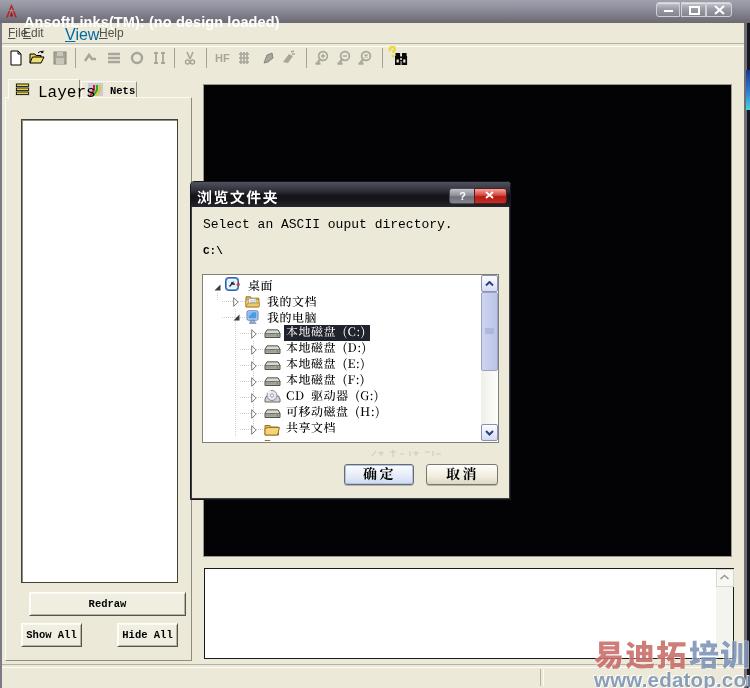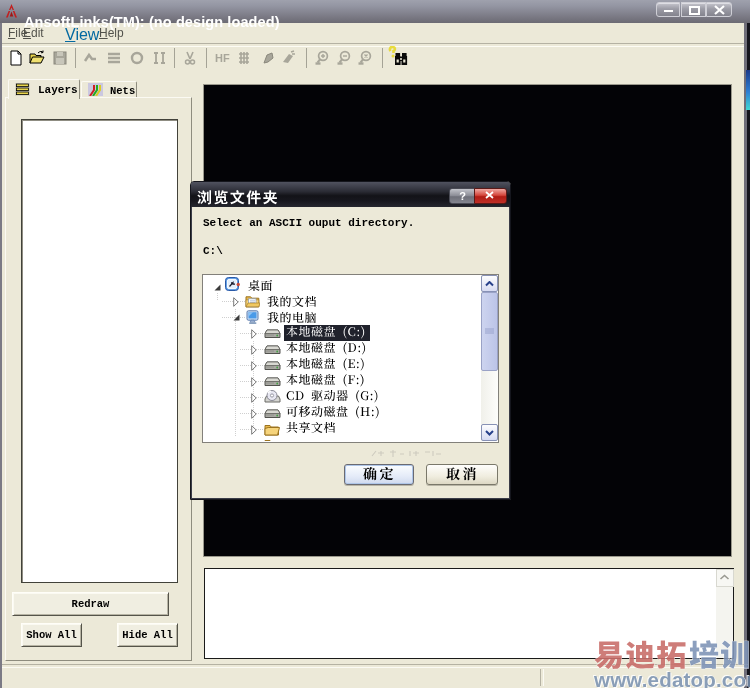--- a/index.html
+++ b/index.html
@@ -122,30 +122,30 @@
   </svg>
 <div class="abs" style="left:5px;top:97px;width:185px;height:562px;border-top:1px solid #fbfaf3;border-left:1px solid #fbfaf3;border-right:1px solid #8e8c7e;border-bottom:1px solid #8e8c7e"></div>
 <div class="abs" style="left:8px;top:79px;width:70px;height:19px;background:#ece9d8;border-top:1px solid #fbfaf3;border-left:1px solid #fbfaf3;border-right:1px solid #8e8c7e;border-radius:2px 2px 0 0;z-index:3"></div>
 <div class="abs" style="left:81px;top:81px;width:54px;height:15px;background:#ece9d8;border-top:1px solid #fbfaf3;border-left:1px solid #fbfaf3;border-right:1px solid #8e8c7e;border-radius:2px 2px 0 0"></div>
 <svg class="abs" style="left:15px;top:83px;z-index:4" width="15" height="13" viewBox="0 0 15 13">
 <rect x="0" y="0" width="15" height="13" fill="#d8d5c4"></rect>
 <rect x="1.5" y="1" width="12" height="2.6" fill="#e8d44c" stroke="#000" stroke-width="0.8"></rect>
 <rect x="1.5" y="5" width="12" height="2.6" fill="#e8d44c" stroke="#000" stroke-width="0.8"></rect>
 <rect x="1.5" y="9" width="12" height="2.6" fill="#e8d44c" stroke="#000" stroke-width="0.8"></rect>
   </svg>
-<div class="abs mono" style="left:38px;top:84px;font-size:11px;font-weight:700;z-index:4">Layers</div>
+<div class="abs mono" style="left:38px;top:84px;font-size:16px;font-weight:400;z-index:4">Layers</div>
 <svg class="abs" style="left:88px;top:83px" width="15" height="13" viewBox="0 0 15 13">
 <rect x="0" y="0" width="15" height="13" fill="#cbc8e0"></rect>
 <path d="M2 13 L6 7 L6 2" stroke="#cc2222" stroke-width="2" fill="none"></path>
 <path d="M5 13 L9 7 L9 2" stroke="#22aa22" stroke-width="2" fill="none"></path>
 <path d="M8 13 L12 7 L12 2" stroke="#ddcc22" stroke-width="2" fill="none"></path>
   </svg>
 <div class="abs mono" style="left:110px;top:85px;font-size:10.5px;font-weight:700">Nets</div>
 <div class="abs" style="left:21px;top:119px;width:155px;height:462px;background:#fff;border:1px solid #42423a;box-shadow:inset 1px 1px 0 #8f8d82"></div>
-<div class="btn3d" style="left:12px;top:592px;width:155px;height:22px">
+<div class="btn3d" style="left:29px;top:592px;width:155px;height:22px">
     <span style="top:5px">Redraw</span>
   </div>
 <div class="btn3d" style="left:21px;top:623px;width:59px;height:22px">
     <span style="top:5px">Show All</span>
   </div>
 <div class="btn3d" style="left:117px;top:623px;width:59px;height:22px">
     <span style="top:5px">Hide All</span>
   </div>
 <div class="abs" style="left:203px;top:84px;width:527px;height:471px;background:#030306;border:1px solid #9a988c"></div>
 <div class="abs" style="left:204px;top:568px;width:530px;height:91px;box-sizing:border-box;background:#fff;border:1px solid #1a1a1a"></div>
@@ -159,21 +159,21 @@
 <div class="abs" style="left:190px;top:181px;width:319px;height:317px;background:#ece9d8;border:1px solid #15161d;border-radius:4px 4px 0 0;box-shadow:inset 0 0 0 1px #3a3c48"></div>
 <div class="abs" style="left:191px;top:182px;width:319px;height:25px;border-radius:3px 3px 0 0;background:linear-gradient(#50525f,#2b2c35 38%,#131318 55%,#17171e 75%,#26272f)"></div>
 <svg class="t" style="left:197px;top:203px">
     <path d="M10.0 -11.3V-1.9H11.6V-11.3ZM12.4 -12.8V-0.5C12.4 -0.2 12.4 -0.2 12.2 -0.2C12.0 -0.2 11.3 -0.2 10.7 -0.2C10.9 0.3 11.1 1.0 11.2 1.4C12.2 1.4 12.9 1.3 13.4 1.1C13.9 0.8 14.0 0.4 14.0 -0.4V-12.8ZM0.4 -7.4C1.1 -6.9 2.1 -6.0 2.5 -5.5L3.6 -6.6C3.2 -7.2 2.2 -7.9 1.5 -8.5ZM0.7 -0.1 2.2 0.8C2.8 -0.5 3.5 -2.2 4.0 -3.6L2.6 -4.5C2.0 -2.9 1.3 -1.2 0.7 -0.1ZM0.9 -11.4C1.6 -10.8 2.4 -9.9 2.7 -9.3L3.9 -10.3V-8.8H7.1C7.0 -7.9 6.8 -7.0 6.6 -6.1C6.2 -6.8 5.7 -7.4 5.3 -8.0L4.0 -7.2C4.7 -6.3 5.4 -5.2 6.0 -4.1C5.4 -2.5 4.5 -1.1 3.3 -0.2C3.6 0.1 4.2 0.8 4.4 1.1C5.5 0.2 6.3 -1.0 7.0 -2.3C7.4 -1.5 7.8 -0.7 8.0 0.0L9.4 -1.0C9.1 -1.9 8.5 -3.1 7.8 -4.3C8.2 -5.7 8.5 -7.2 8.8 -8.8H9.5V-10.4H6.8L7.8 -10.8C7.6 -11.4 7.1 -12.1 6.7 -12.7L5.2 -12.1C5.5 -11.6 5.9 -10.9 6.1 -10.4H3.9V-10.3C3.6 -10.9 2.7 -11.7 2.1 -12.3Z M26.3 -9.1C26.8 -8.5 27.4 -7.5 27.7 -6.9L29.3 -7.6C29.0 -8.2 28.4 -9.1 27.9 -9.7ZM17.9 -11.9V-7.5H19.6V-11.9ZM21.1 -12.6V-7.0H22.8V-12.6ZM19.0 -6.7V-1.8H20.8V-5.1H27.1V-2.0H29.0V-6.7ZM24.9 -12.8C24.6 -11.1 23.9 -9.3 23.0 -8.2C23.4 -8.0 24.2 -7.6 24.5 -7.3C25.0 -8.0 25.5 -8.9 25.8 -9.9H30.6V-11.4H26.4L26.6 -12.4ZM22.9 -4.6V-3.4C22.9 -2.4 22.4 -1.0 17.2 -0.1C17.7 0.3 18.2 0.9 18.4 1.3C21.8 0.6 23.4 -0.4 24.2 -1.5V-0.8C24.2 0.7 24.6 1.1 26.4 1.1C26.8 1.1 28.3 1.1 28.6 1.1C30.0 1.1 30.5 0.7 30.7 -1.1C30.2 -1.2 29.5 -1.4 29.1 -1.7C29.1 -0.5 29.0 -0.3 28.5 -0.3C28.1 -0.3 27.0 -0.3 26.7 -0.3C26.1 -0.3 26.0 -0.4 26.0 -0.8V-2.7H24.7C24.7 -2.9 24.8 -3.1 24.8 -3.3V-4.6Z M39.0 -12.3C39.3 -11.7 39.7 -10.8 39.8 -10.2H33.5V-8.5H35.8C36.6 -6.3 37.7 -4.5 39.0 -3.0C37.5 -1.8 35.5 -1.0 33.2 -0.4C33.5 0.0 34.1 0.9 34.3 1.3C36.7 0.6 38.7 -0.4 40.4 -1.7C42.0 -0.4 43.9 0.6 46.3 1.2C46.5 0.7 47.1 -0.1 47.5 -0.5C45.2 -1.0 43.3 -1.9 41.8 -3.1C43.1 -4.5 44.1 -6.3 44.9 -8.5H47.2V-10.2H40.7L41.9 -10.6C41.8 -11.2 41.3 -12.2 40.9 -12.9ZM40.4 -4.3C39.2 -5.5 38.3 -6.9 37.7 -8.5H42.9C42.3 -6.8 41.5 -5.4 40.4 -4.3Z M53.9 -5.5V-3.7H58.0V1.3H59.8V-3.7H63.7V-5.5H59.8V-8.1H63.0V-9.8H59.8V-12.6H58.0V-9.8H56.8C56.9 -10.4 57.1 -11.0 57.2 -11.6L55.5 -11.9C55.1 -10.1 54.5 -8.2 53.7 -7.0C54.1 -6.8 54.9 -6.4 55.2 -6.1C55.6 -6.7 55.9 -7.3 56.2 -8.1H58.0V-5.5ZM52.8 -12.7C52.1 -10.5 50.8 -8.4 49.5 -7.0C49.8 -6.6 50.3 -5.6 50.4 -5.2C50.7 -5.5 51.0 -5.9 51.3 -6.3V1.3H53.1V-8.9C53.6 -10.0 54.1 -11.1 54.5 -12.2Z M76.3 -8.9C76.1 -8.0 75.5 -6.9 75.1 -6.1L76.2 -5.8H73.8C74.0 -6.8 74.1 -7.8 74.1 -8.9ZM72.2 -12.7V-10.6H66.9V-8.9H72.2C72.1 -7.7 72.1 -6.7 71.9 -5.8H69.2L70.7 -6.2C70.6 -6.9 70.1 -8.0 69.7 -8.8L68.1 -8.4C68.5 -7.6 68.9 -6.5 68.9 -5.8H66.3V-4.0H71.3C70.5 -2.3 69.0 -1.1 66.2 -0.3C66.6 0.1 67.1 0.8 67.3 1.3C70.6 0.4 72.3 -1.2 73.1 -3.3C74.3 -1.0 76.1 0.5 78.9 1.3C79.2 0.8 79.7 0.0 80.1 -0.4C77.5 -0.9 75.8 -2.2 74.8 -4.0H79.9V-5.8H76.7C77.1 -6.5 77.6 -7.5 78.1 -8.4L76.3 -8.9H79.2V-10.6H74.1L74.1 -12.7Z" fill="#fff"></path>
   </svg>
 <div class="abs" style="left:449px;top:188px;width:25px;height:14px;border-radius:3px 0 0 3px;background:linear-gradient(#c3c4cb,#898a94 50%,#6e6f79 55%,#84858f);border:1px solid #4a4b55;color:#fff;font-weight:700;font-size:11px;text-align:center;line-height:14px">?</div>
 <div class="abs" style="left:474px;top:188px;width:31px;height:14px;border-radius:0 3px 3px 0;background:linear-gradient(#f0a9a2,#d4463c 45%,#b01c14 55%,#c03028);border:1px solid #5a1a18"></div>
 <svg class="abs" style="left:485px;top:191px" width="9" height="8" viewBox="0 0 9 8">
     <path d="M1 1 L8 7 M8 1 L1 7" stroke="#fff" stroke-width="1.8"></path>
   </svg>
-<div class="abs mono" style="left:203px;top:217px;font-size:11px;font-weight:700;color:#000">Select an ASCII ouput directory.</div>
+<div class="abs mono" style="left:203px;top:217px;font-size:13px;font-weight:400;color:#000">Select an ASCII ouput directory.</div>
 <div class="abs mono" style="left:203px;top:245px;font-size:11px;font-weight:700;color:#000">C:\</div>
 <div class="abs" style="left:202px;top:274px;width:295px;height:167px;background:#fff;border:1px solid #82807a"></div>
 <div class="abs" style="left:481px;top:275px;width:17px;height:166px;background:linear-gradient(90deg,#f0f0ea,#fdfdfb)"></div>
 <div class="abs" style="left:481px;top:275px;width:17px;height:17px;border:1px solid #8791b5;border-radius:2px;background:linear-gradient(#fdfdfe,#d7dbf2);box-sizing:border-box"></div>
 <svg class="abs" style="left:485px;top:281px" width="9" height="6" viewBox="0 0 9 6">
     <path d="M1 4.5 L4.5 1 L8 4.5" stroke="#27408b" stroke-width="2" fill="none"></path>
   </svg>
 <div class="abs" style="left:481px;top:424px;width:17px;height:17px;border:1px solid #8791b5;border-radius:2px;background:linear-gradient(#fdfdfe,#d7dbf2);box-sizing:border-box"></div>
 <svg class="abs" style="left:485px;top:430px" width="9" height="6" viewBox="0 0 9 6">
     <path d="M1 1 L4.5 4.5 L8 1" stroke="#27408b" stroke-width="2" fill="none"></path>

